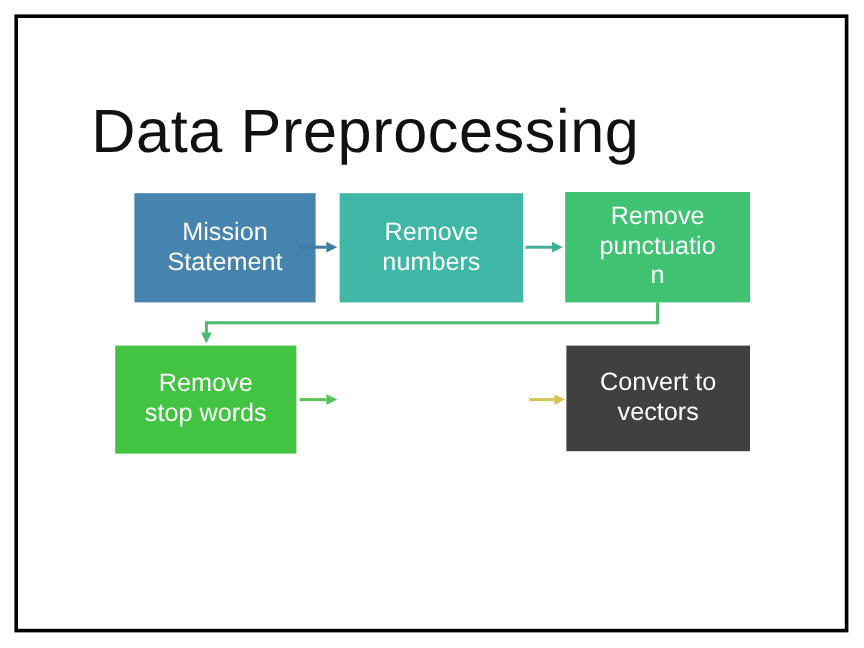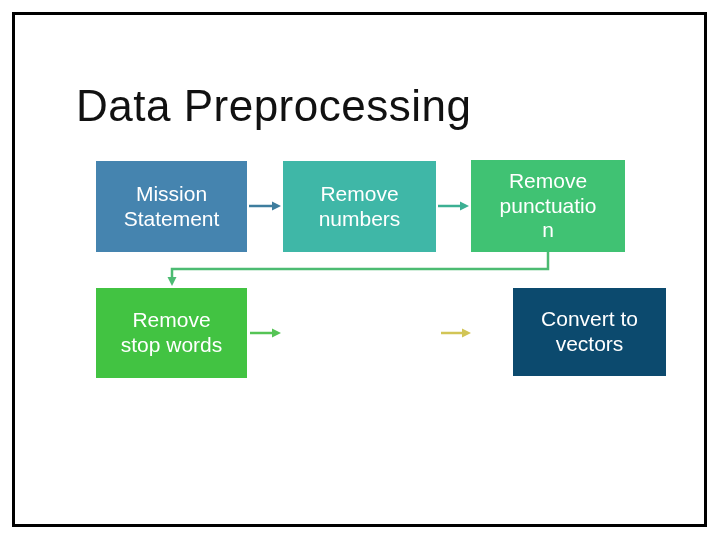--- a/index.html
+++ b/index.html
@@ -21,39 +21,39 @@
     top: 12px;
     width: 695px;
     height: 515px;
     border: 3px solid #000000;
     box-sizing: border-box;
   }
   .title {
     position: absolute;
     left: 76px;
     top: 82px;
-    font-size: 44px;
+    font-size: 51px;
     line-height: 1.1;
     color: #111111;
     letter-spacing: 0.5px;
     white-space: nowrap;
   }
   .flow-box {
     position: absolute;
     display: flex;
     align-items: center;
     justify-content: center;
     text-align: center;
     color: #ffffff;
     font-size: 21px;
     line-height: 1.17;
     white-space: pre-line;
     box-sizing: border-box;
   }
-  .box-1 { left: 96px;  top: 161px; width: 151px; height: 91px; align-items: center; }
+  .box-1 { left: 112px;  top: 161px; width: 151px; height: 91px; align-items: center; }
   .box-2 { left: 283px; top: 161px; width: 153px; height: 91px; }
   .box-3 { left: 471px; top: 160px; width: 154px; height: 92px; }
   .box-4 { left: 96px;  top: 288px; width: 151px; height: 90px; }
   .box-5 { left: 285px; top: 288px; width: 153px; height: 90px; }
   .box-6 { left: 472px; top: 288px; width: 153px; height: 88px; }
   .arrows-overlay {
     position: absolute;
     left: 0; top: 0;
     width: 720px;
     height: 540px;
@@ -84,21 +84,21 @@
 punctuatio
 n</span>
   </div>
 
   <div class="flow-box box-4" style="background: rgb(66, 195, 66);">
     <span>Remove
 stop words</span>
   </div>
 
 
-  <div class="flow-box box-6" style="background: #0c4a6e; margin-left: 41px;">
+  <div class="flow-box box-6" style="background: #404040;">
     <span>Convert to
 vectors</span>
   </div>
 
   <svg class="arrows-overlay" viewBox="0 0 720 540" xmlns="http://www.w3.org/2000/svg">
     <g>
       <line x1="249" y1="206" x2="272" y2="206" stroke-width="2.5" stroke="#3e7d9e"></line>
       <polygon points="272,201.5 281,206 272,210.5" fill="#3e7d9e"></polygon>
     </g>
     <g>

